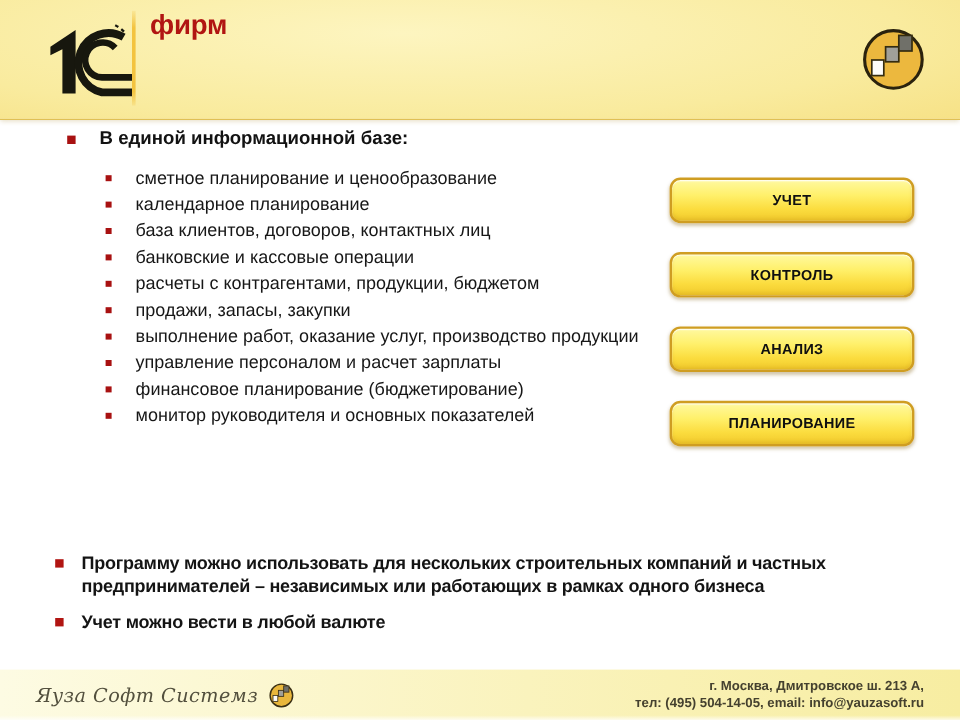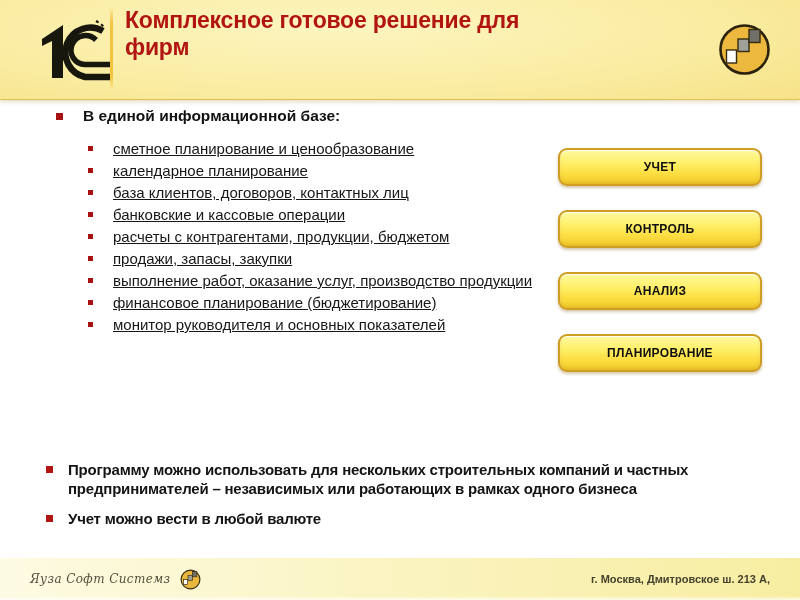--- a/index.html
+++ b/index.html
@@ -18,21 +18,21 @@
     font-weight:bold;color:#b11512;letter-spacing:-0.2px;}
   .title span{display:block;}
   .circle-icon{position:absolute;left:718px;top:23px;}
 
   
   .base-block{position:absolute;left:56px;top:107px;width:480px;}
   .head-row{display:flex;}
   .head-row .sq{width:7px;height:7px;background:#a81111;margin:6px 20px 0 0;flex:none;}
   .base-block h2{margin:0;font-size:15.5px;font-weight:bold;color:#121212;text-align:center;}
   .sub-list{list-style:none;margin:13px 0 0 0;padding:0 0 0 57px;width:420px;}
-  .sub-list li{position:relative;font-size:15px;line-height:22px;color:#171717;text-decoration:underline;}
+  .sub-list li{position:relative;font-size:15px;line-height:22px;color:#171717;}
   .sub-list li::before{content:"";position:absolute;left:-25px;top:8px;width:5px;height:5px;background:#a81111;}
 
   
   .buttons{position:absolute;left:558px;top:148px;width:204px;display:flex;flex-direction:column;gap:24px;}
   .btn{height:38px;border-radius:9px;display:flex;align-items:center;justify-content:center;
     box-sizing:border-box;font-weight:bold;font-size:12px;letter-spacing:.3px;color:#101010;
     background:linear-gradient(180deg,#fff9a0 0%,#fff06a 38%,#fbdc3e 72%,#f1ca2c 100%);
     border:2px solid #cf9d22;cursor:pointer;
     box-shadow:inset 0 1px 1px rgba(255,255,255,.9), inset 0 -2px 3px rgba(190,140,20,.25), 0 2px 3px rgba(130,95,15,.35);}
 
@@ -43,40 +43,39 @@
   .notes li::before{content:"";position:absolute;left:0;top:6px;width:7px;height:7px;background:#b11512;}
 
   
   .footer{position:absolute;left:0;top:558px;width:800px;height:42px;box-sizing:border-box;
     background:linear-gradient(90deg,#fdfbe3 0%,#faf3bd 55%,#f7eda1 100%);
     display:flex;align-items:center;justify-content:space-between;padding:0 30px;}
   .footer::after{content:"";position:absolute;left:0;bottom:0;width:100%;height:4px;
     background:linear-gradient(rgba(255,255,255,0),rgba(255,255,255,.75));}
   .footer-left{display:flex;align-items:center;gap:9px;
     font-family:"DejaVu Serif","Liberation Serif",serif;font-style:italic;
-    font-size:12px;color:#53503e;letter-spacing:.4px;}
+    font-size:16px;color:#53503e;letter-spacing:.4px;}
   .footer-right{text-align:right;font-size:11px;font-weight:bold;color:#45412f;line-height:14px;}
 </style>
 </head>
 <body>
 
 <div class="slide">
 
   <header class="header">
     <svg class="logo-svg" width="76" height="66" viewBox="0 0 76 66" aria-label="1C logo">
       <path d="M8 23 L29 9 V62 H18 V25 L8 30 Z" fill="#17170e"></path>
       <path d="M69 15 A25 25 0 1 0 51 61 H76" fill="none" stroke="#17170e" stroke-width="6.5"></path>
       <path d="M62 24 A14.5 14.5 0 1 0 51 48.5 H76" fill="none" stroke="#17170e" stroke-width="5.5"></path>
       <path d="M62 5 A30 30 0 0 1 70 11" fill="none" stroke="#17170e" stroke-width="2" stroke-dasharray="3 3"></path>
     </svg>
 
     <div class="header-sep"></div>
 
     <h1 class="title">
-      <span>Комплексное готовое решение для</span>
       <span>фирм</span>
     </h1>
 
     <svg class="circle-icon" width="53" height="53" viewBox="0 0 53 53">
       <circle cx="26.5" cy="26.5" r="24" fill="#ecb83e" stroke="#2a220d" stroke-width="2.6"></circle>
       <rect x="8.5" y="27" width="10" height="13" fill="#fdfdfb" stroke="#352c10" stroke-width="1.4"></rect>
       <rect x="20" y="16" width="11" height="12.5" fill="#a0a09a" stroke="#352c10" stroke-width="1.4"></rect>
       <rect x="31" y="6.5" width="11" height="13" fill="#707069" stroke="#352c10" stroke-width="1.4"></rect>
     </svg>
   </header>
@@ -87,20 +86,21 @@
       <h2>В единой информационной базе:</h2>
     </div>
     <ul class="sub-list">
       <li>сметное планирование и ценообразование</li>
       <li>календарное планирование</li>
       <li>база клиентов, договоров, контактных лиц</li>
       <li>банковские и кассовые операции</li>
       <li>расчеты с контрагентами, продукции, бюджетом</li>
       <li>продажи, запасы, закупки</li>
       <li>выполнение работ, оказание услуг, производство продукции</li>
+      <li>управление персоналом и расчет зарплаты</li>
       <li>финансовое планирование (бюджетирование)</li>
       <li>монитор руководителя и основных показателей</li>
     </ul>
   </section>
 
   <aside class="buttons">
     <div class="btn">УЧЕТ</div>
     <div class="btn">КОНТРОЛЬ</div>
     <div class="btn">АНАЛИЗ</div>
     <div class="btn">ПЛАНИРОВАНИЕ</div>
@@ -116,16 +116,17 @@
       <span>Яуза Софт Системз</span>
       <svg width="21" height="21" viewBox="0 0 21 21">
         <circle cx="10.5" cy="10.5" r="9.4" fill="#e9b73c" stroke="#3a3016" stroke-width="1.2"></circle>
         <rect x="3.5" y="10.5" width="4" height="5" fill="#fdfdfb" stroke="#3a3016" stroke-width="0.7"></rect>
         <rect x="8" y="6.3" width="4.4" height="5" fill="#a0a09a" stroke="#3a3016" stroke-width="0.7"></rect>
         <rect x="12.4" y="2.6" width="4.4" height="5.2" fill="#707069" stroke="#3a3016" stroke-width="0.7"></rect>
       </svg>
     </div>
     <div class="footer-right">
       <div>г. Москва, Дмитровское ш. 213 А,</div>
+      <div>тел: (495) 504-14-05, email: info@yauzasoft.ru</div>
     </div>
   </footer>
 
 </div>
 
 </body></html>

